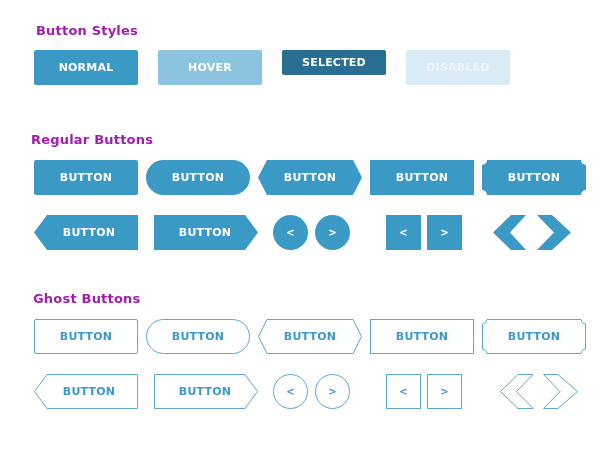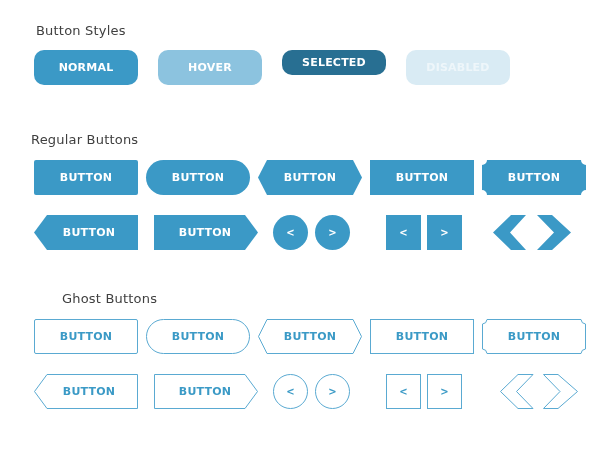--- a/index.html
+++ b/index.html
@@ -1,21 +1,21 @@
 <!DOCTYPE html>
 <html><head>
 <meta charset="utf-8">
 <style>
   html,body{margin:0;padding:0;}
   body{width:600px;height:458px;background:#ffffff;position:relative;overflow:hidden;font-family:"DejaVu Sans","Liberation Sans",sans-serif;}
-  .title{position:absolute;font-weight:normal;font-size:13px;color:#404040;letter-spacing:0.2px;}
+  .title{position:absolute;font-weight:bold;font-size:13px;color:#a21caf;letter-spacing:0.2px;}
   .abs{position:absolute;box-sizing:border-box;}
   .lbl{position:absolute;left:0;top:0;width:100%;height:100%;display:flex;align-items:center;justify-content:center;font-weight:bold;font-size:11px;color:#ffffff;letter-spacing:0.2px;}
   .ghost .lbl{color:#3b9ac6;}
-  .style-btn{border-radius:10px;text-align:center;}
+  .style-btn{border-radius:2px;text-align:center;}
   svg{position:absolute;left:0;top:0;overflow:visible;}
 </style>
 </head>
 <body>
 
 <div class="title" style="left:36px;top:23px;">Button Styles</div>
 
 <div class="abs style-btn" style="left:34px;top:50px;width:104px;height:35px;background:#3b99c6;">
   <span class="lbl">NORMAL</span>
 </div>
@@ -81,21 +81,21 @@
   <svg width="36" height="35">
       <polygon points="18,0 33,0 17,17.5 33,35 18,35 0,17.5" fill="#3b99c6"></polygon>
     </svg>
 </div>
 <div class="abs" style="left:537px;top:215px;width:36px;height:35px;">
   <svg width="36" height="35">
       <polygon points="0,0 15,0 34,17.5 15,35 0,35 17,17.5" fill="#3b99c6"></polygon>
     </svg>
 </div>
 
-<div class="title" style="left:33px;top:291px;margin-left:29px;">Ghost Buttons</div>
+<div class="title" style="left:33px;top:291px;">Ghost Buttons</div>
 
 <div class="abs ghost" style="left:34px;top:319px;width:104px;height:35px;border:1px solid #5aaad2;border-radius:2px;">
   <span class="lbl">BUTTON</span>
 </div>
 <div class="abs ghost" style="left:146px;top:319px;width:104px;height:35px;border:1px solid #5aaad2;border-radius:18px;">
   <span class="lbl">BUTTON</span>
 </div>
 <div class="abs ghost" style="left:258px;top:319px;width:104px;height:35px;">
   <svg width="104" height="35">
       <polygon points="9,0.5 95,0.5 103.5,17.5 95,34.5 9,34.5 0.5,17.5" fill="none" stroke="#5aaad2" stroke-width="1"></polygon>

